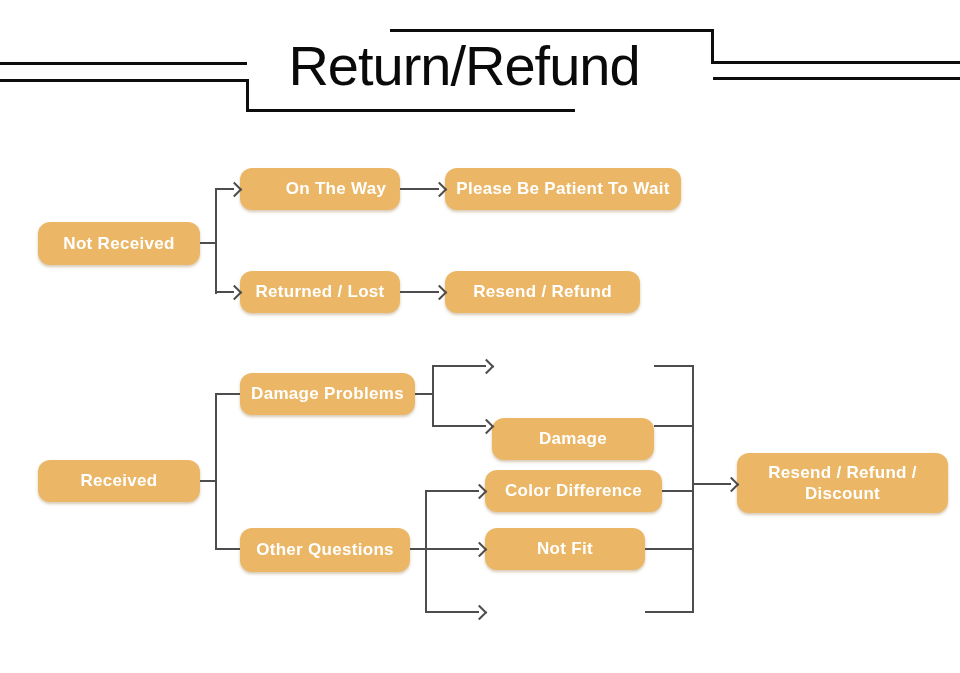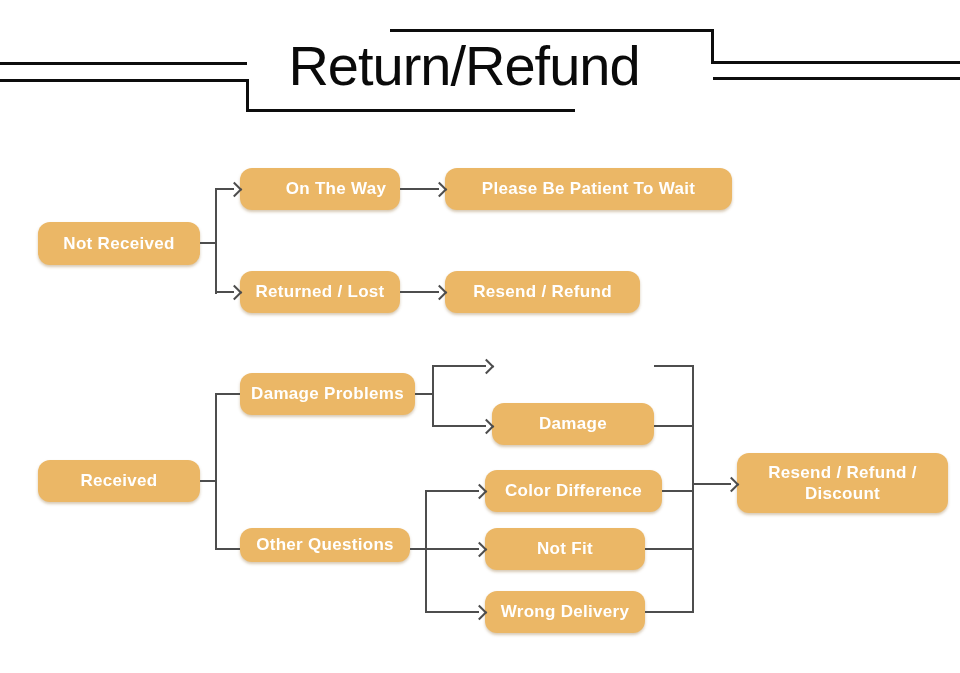--- a/index.html
+++ b/index.html
@@ -60,31 +60,30 @@
   <div class="trule" style="left:713px;top:77px;width:247px;height:3px;"></div>
   <div class="trule" style="left:0px;top:62px;width:247px;height:3px;"></div>
   <div class="trule" style="left:0px;top:79px;width:249px;height:3px;"></div>
   <div class="trule" style="left:246px;top:79px;width:3px;height:33px;"></div>
   <div class="trule" style="left:246px;top:109px;width:329px;height:3px;"></div>
 
   <div class="title">Return/Refund</div>
 
   <div class="node" style="left:38px;top:222px;width:162px;height:43px;">Not Received</div>
   <div class="node" style="left:240px;top:168px;width:160px;height:42px;padding-left:38px;">On The Way</div>
-  <div class="node" style="left:445px;top:168px;width:287px;height:42px;">Please Be Patient To Wait</div>
+  <div class="node" style="left:445px;top:168px;width:236px;height:42px;">Please Be Patient To Wait</div>
   <div class="node" style="left:240px;top:271px;width:160px;height:42px;">Returned / Lost</div>
   <div class="node" style="left:445px;top:271px;width:195px;height:42px;">Resend / Refund</div>
 
   <div class="node" style="left:38px;top:460px;width:162px;height:42px;">Received</div>
   <div class="node" style="left:240px;top:373px;width:175px;height:42px;">Damage Problems</div>
-  <div class="node" style="left:240px;top:528px;width:170px;height:34px;text-align:center;">Other Questions</div>
-  <div class="node" style="left:492px;top:403px;width:162px;height:42px;">Damage</div>
+  <div class="node" style="left:240px;top:528px;width:170px;height:44px;text-align:center;">Other Questions</div>
+  <div class="node" style="left:492px;top:418px;width:162px;height:42px;">Damage</div>
   <div class="node" style="left:485px;top:470px;width:177px;height:42px;">Color Difference</div>
   <div class="node" style="left:485px;top:528px;width:160px;height:42px;">Not Fit</div>
-  <div class="node" style="left:485px;top:591px;width:160px;height:42px;">Wrong Delivery</div>
   <div class="node" style="left:737px;top:453px;width:211px;height:60px;">Resend / Refund / Discount</div>
 
   <div class="hline" style="left:200px;top:242px;width:17px;"></div>
   <div class="vline" style="left:215px;top:188px;height:106px;"></div>
   <div class="hline" style="left:215px;top:188px;width:19px;"></div>
   <div class="chev" style="left:229px;top:184px;"></div>
   <div class="hline" style="left:215px;top:291px;width:19px;"></div>
   <div class="chev" style="left:229px;top:287px;"></div>
   <div class="hline" style="left:400px;top:188px;width:39px;"></div>
   <div class="chev" style="left:434px;top:184px;"></div>

